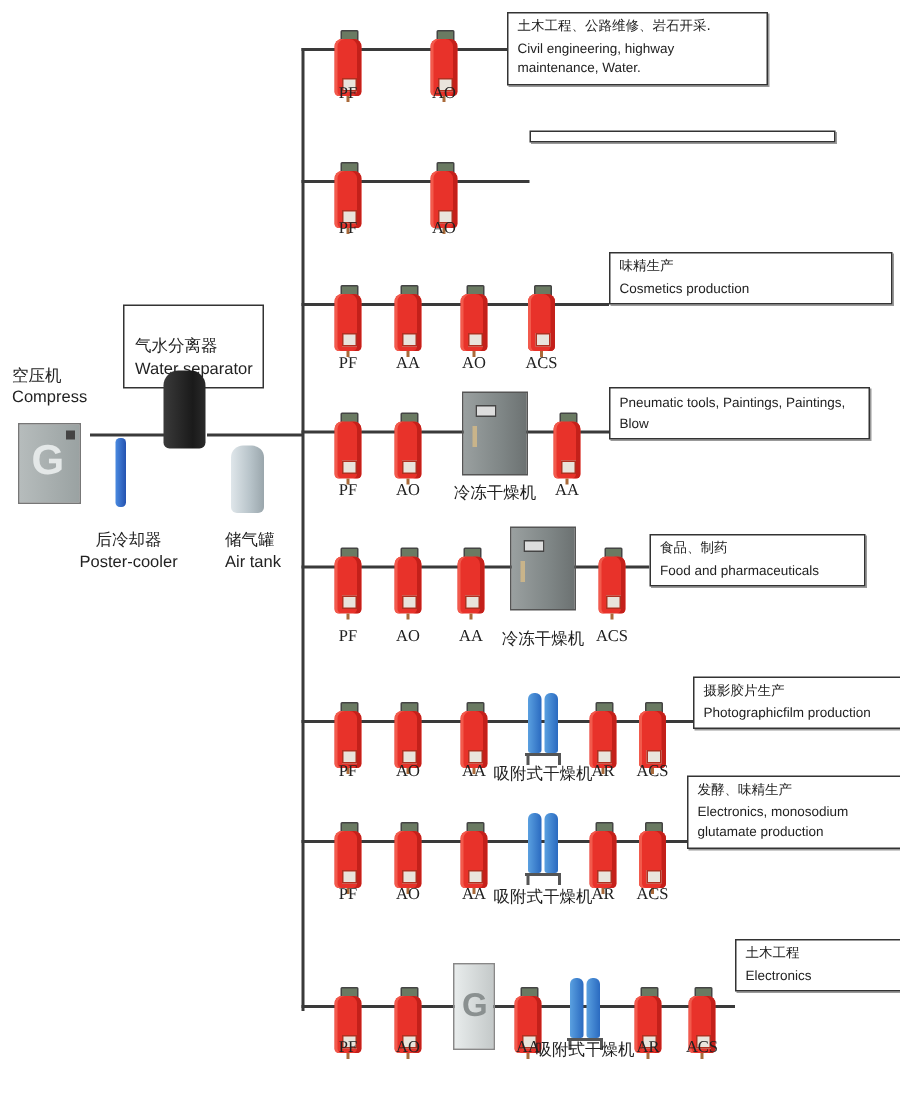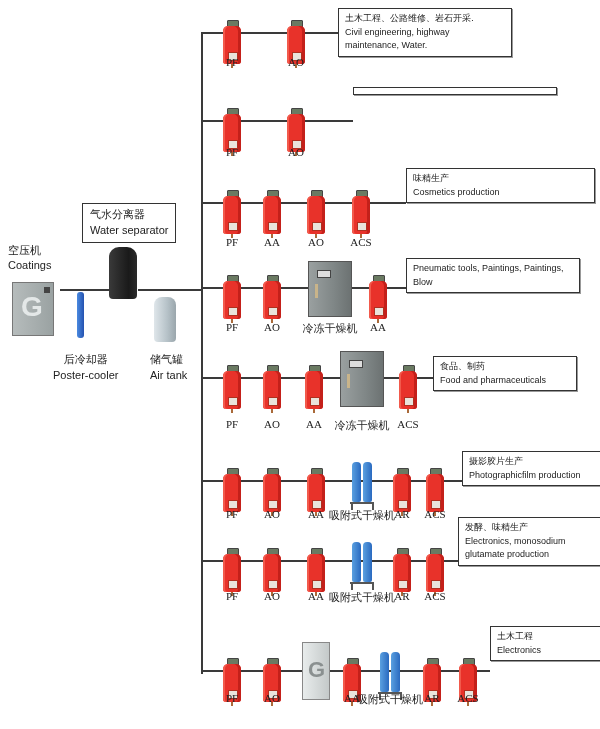--- a/index.html
+++ b/index.html
@@ -28,38 +28,38 @@
   .adsorb .leg1,.adsorb .leg2{position:absolute;top:42px;width:1.5px;height:8px;background:#555;}
   .adsorb .leg1{left:1px;}.adsorb .leg2{left:22px;}
   .gunit{position:absolute;width:26px;height:56px;background:linear-gradient(90deg,#e8ecec,#c4c9c9);border:1px solid #888;transform:translateX(-50%);}
   .gunit span{position:absolute;left:5px;top:14px;font-size:22px;font-weight:bold;color:#8a9090;}
 </style>
 </head>
 <body>
 
 <div class="abs" style="left:8px;top:243px;font-family:'DejaVu Sans',sans-serif;font-size:11px;line-height:1.4;">
   <div>空压机</div>
-  <div style="font-family:'Liberation Sans',sans-serif;">Coatings</div>
+  <div style="font-family:'Liberation Sans',sans-serif;">Compress</div>
 </div>
 <div class="abs" style="left:12px;top:282px;width:40px;height:52px;background:linear-gradient(90deg,#b6bcbc,#9aa2a2);border:1px solid #777;">
   <span style="position:absolute;left:8px;top:8px;font-size:28px;font-weight:bold;color:#e4e8e8;">G</span>
   <span style="position:absolute;right:3px;top:4px;width:6px;height:6px;background:#444;"></span>
 </div>
 
 <div class="line hline" style="left:60px;top:289px;width:52px;"></div>
 
 <div class="abs" style="left:77px;top:292px;width:7px;height:46px;background:linear-gradient(90deg,#4a8ae0,#2452b0);border-radius:3px;"></div>
 
 <div class="abs" style="left:53px;top:353px;font-size:11px;line-height:1.35;text-align:center;">
   <div style="font-family:'DejaVu Sans',sans-serif;">后冷却器</div>
   <div>Poster-cooler</div>
 </div>
 
 <div class="box" style="left:82px;top:203px;padding:3px 7px;font-size:11px;line-height:1.45;box-shadow:none;">
-  <span class="cn" style="font-size:11px;">气水分离器</span>
+  <span class="cn" style="font-size:11px;margin-top:16px;">气水分离器</span>
   <span class="en">Water separator</span>
 </div>
 <div class="abs" style="left:109px;top:247px;width:28px;height:52px;background:linear-gradient(90deg,#3a3a3a,#1a1a1a 70%,#2a2a2a);border-radius:10px 10px 4px 4px;"></div>
 
 <div class="line hline" style="left:138px;top:289px;width:64px;"></div>
 
 <div class="abs" style="left:154px;top:297px;width:22px;height:45px;background:linear-gradient(90deg,#dfe6ea,#b6c2c8 60%,#9aa6ac);border-radius:8px 8px 4px 4px;"></div>
 <div class="abs" style="left:150px;top:353px;font-size:11px;line-height:1.35;">
   <div style="font-family:'DejaVu Sans',sans-serif;">储气罐</div>
   <div>Air tank</div>

